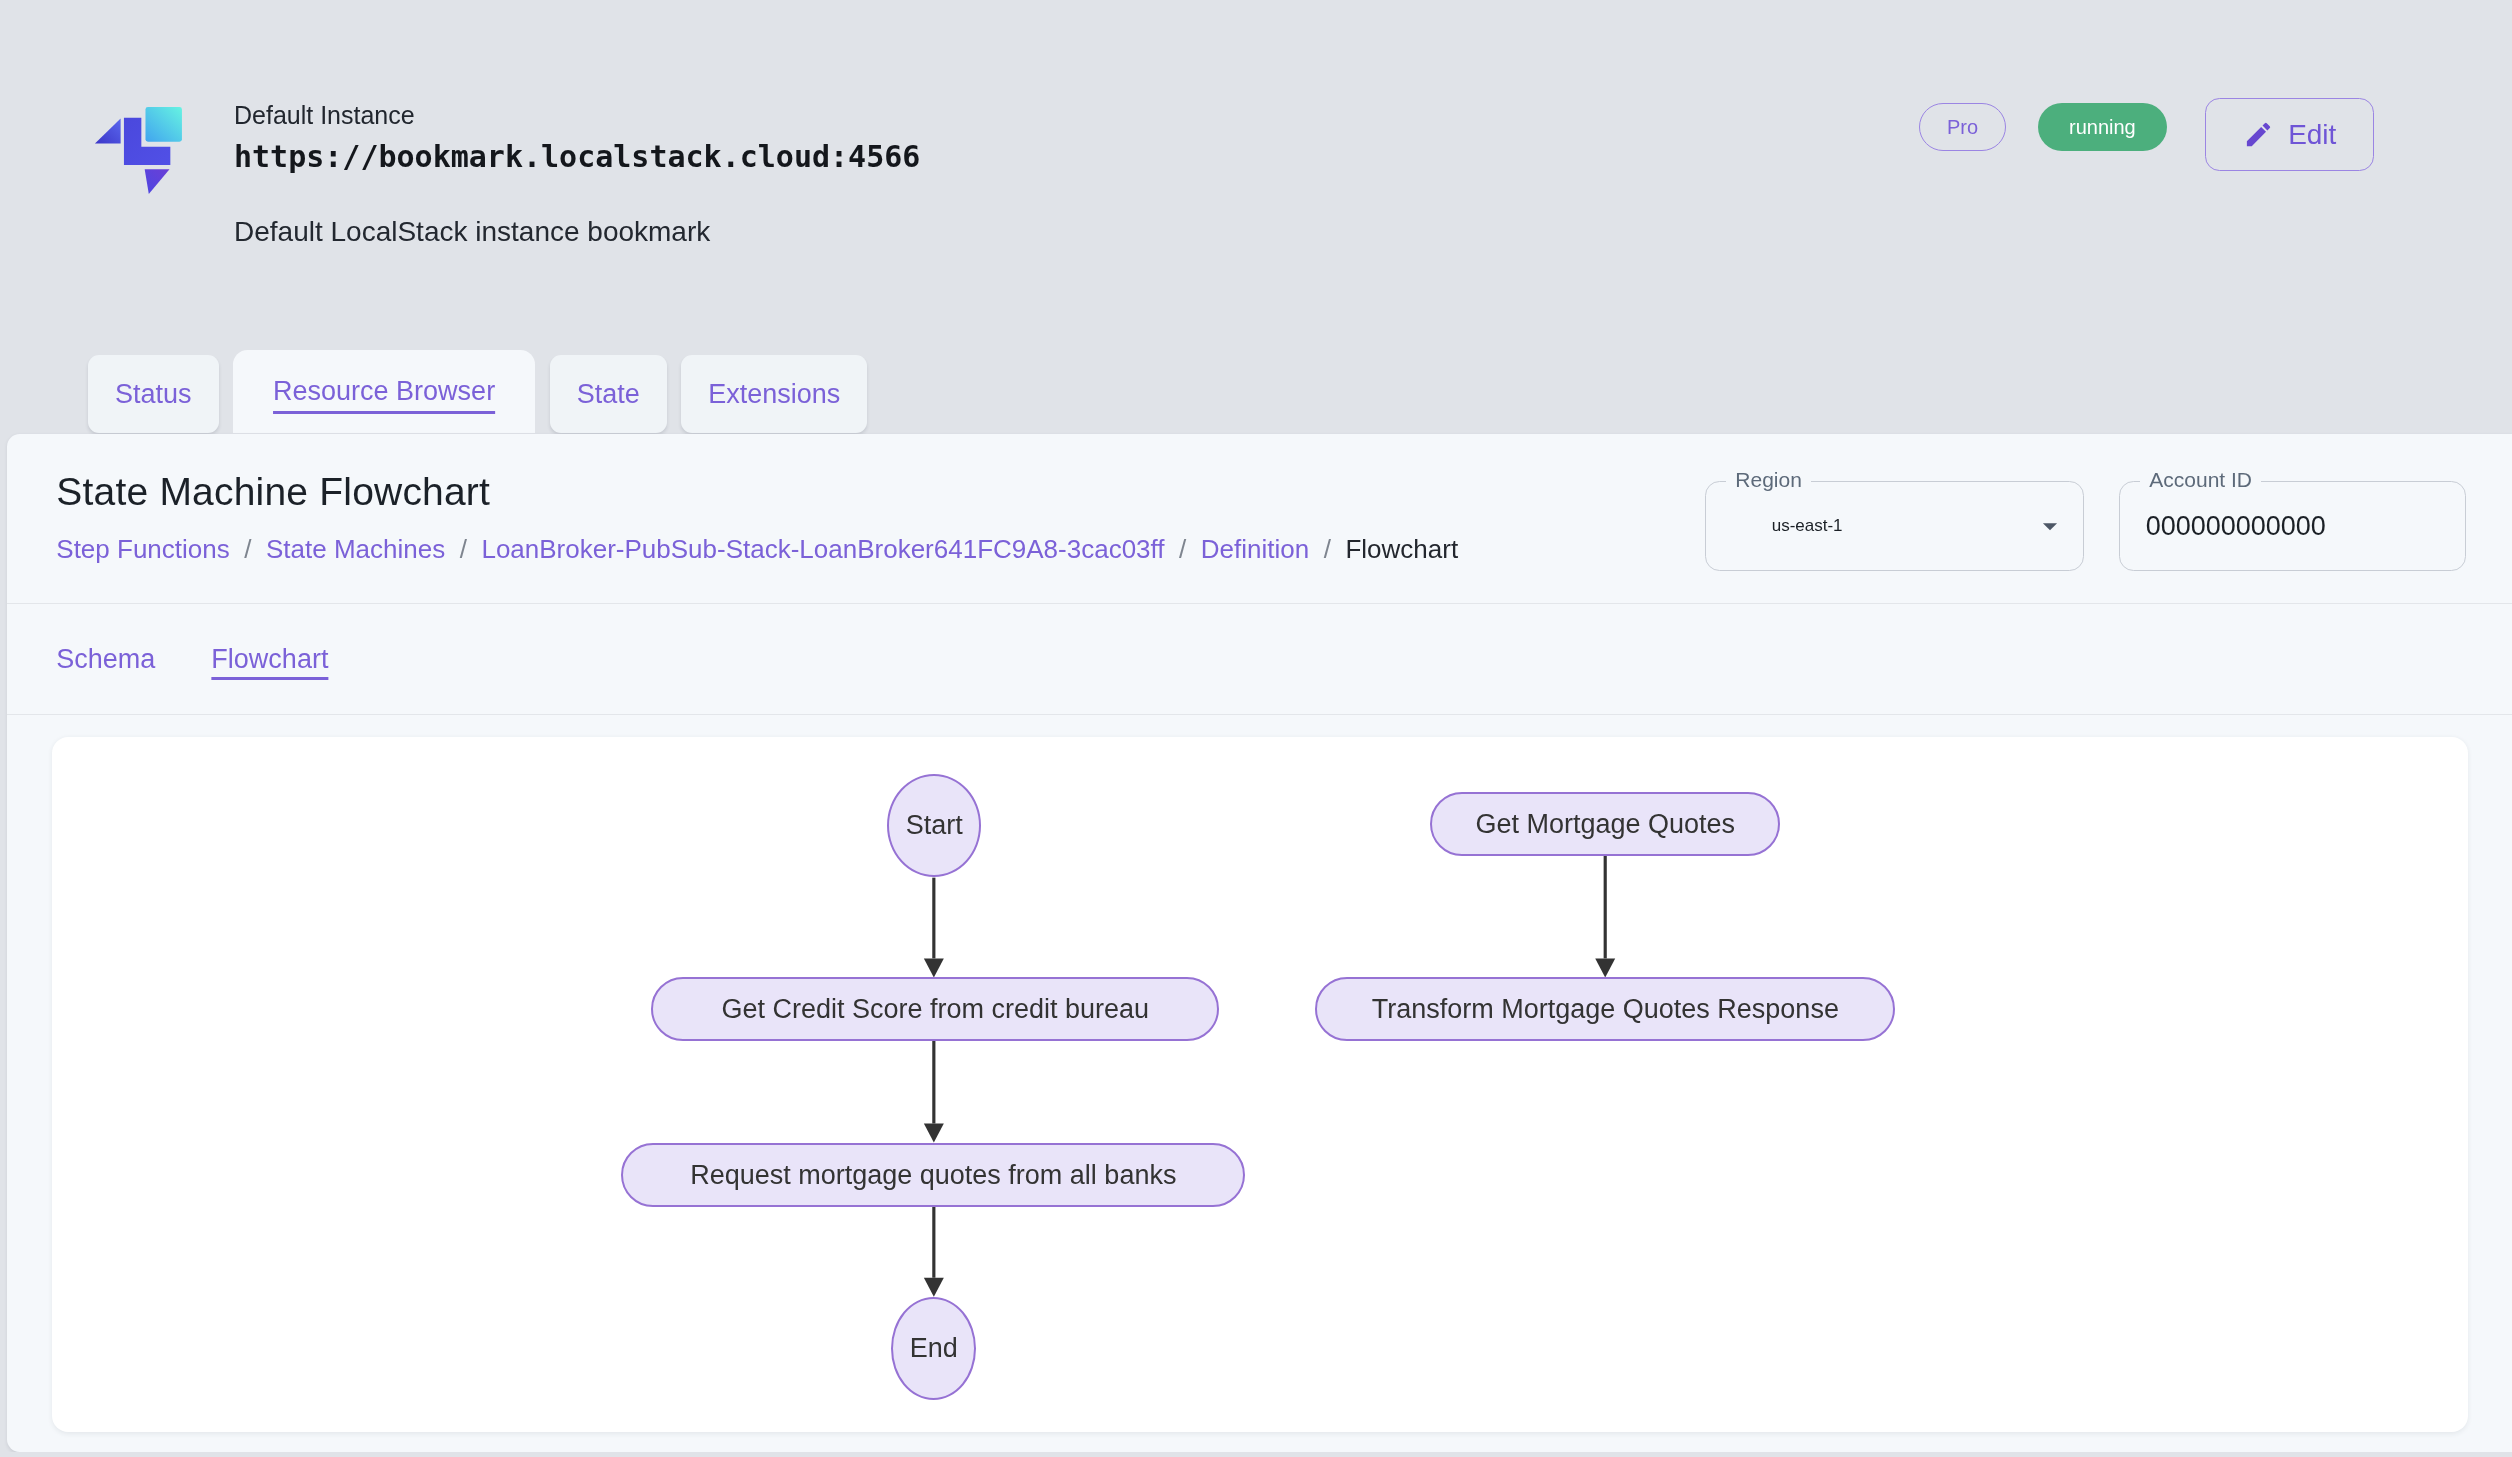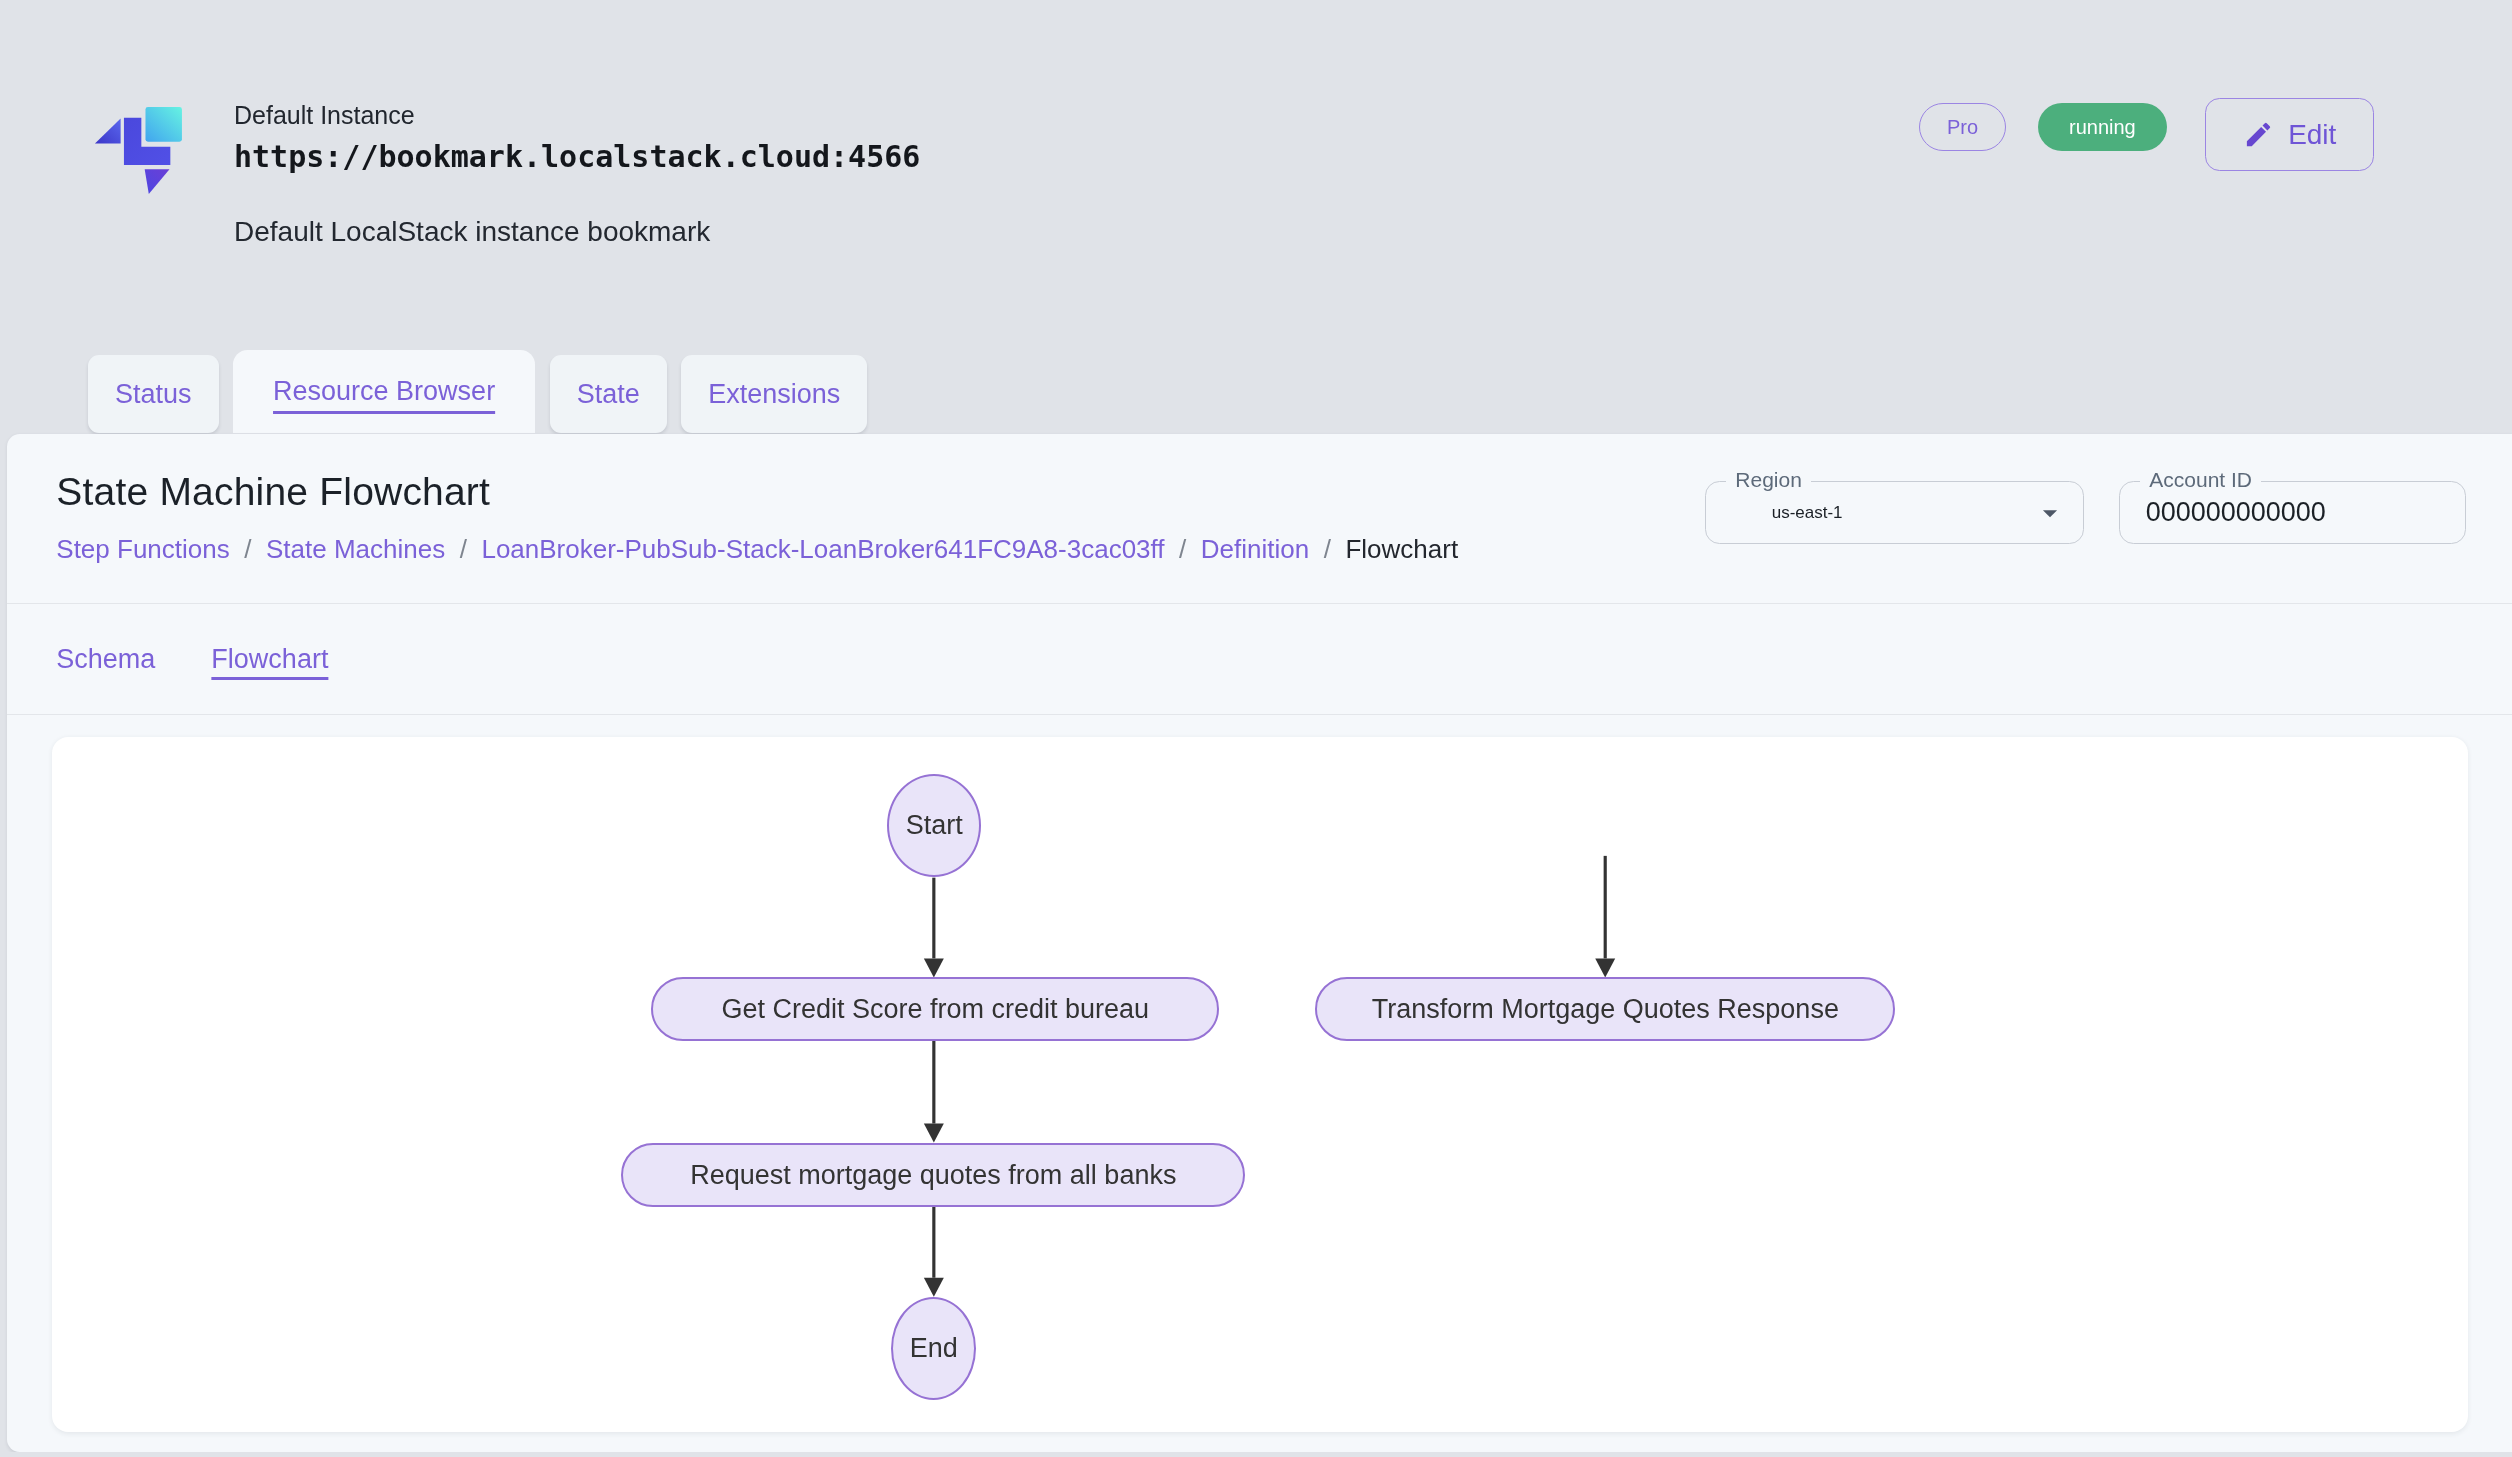--- a/index.html
+++ b/index.html
@@ -49,21 +49,21 @@
   .divider-2 { top: 280px; }
 
   .page-head { position: absolute; left: 49px; top: 36px; }
   .page-title { font-size: 39px; font-weight: 400; color: #1b2128; letter-spacing: 0.2px; }
   .breadcrumb { display: flex; align-items: center; gap: 14.5px; margin-top: 20px; font-size: 26px; }
   .crumb-link { color: #7b61d8; cursor: pointer; text-decoration: none; }
   .crumb-current { color: #23272e; }
   .crumb-sep { color: #7e858f; }
 
   
-  .field { position: absolute; height: 63px; border: 1.8px solid #c8cdd5; border-radius: 14.5px; }
+  .field { position: absolute; height: 90px; border: 1.8px solid #c8cdd5; border-radius: 14.5px; }
   .field-region { left: 1698px; top: 47px; width: 379px; cursor: pointer; }
   .field-account { left: 2112px; top: 47px; width: 347px; padding-left: 37px; }
   .field-label { position: absolute; top: -13.6px; left: 20px; padding: 0 9px;
                  background: #f5f8fb; font-size: 21px; color: #5d6a7a; }
   .field-value { position: absolute; left: 25.4px; top: 0; height: 100%;
                  display: flex; align-items: center; font-size: 17px; color: #1b2026; margin-left: 40px; }
   .field-arrow { position: absolute; right: 16.3px; top: 50%; transform: translateY(-50%);
                  width: 34px; height: 34px; fill: #4d5766; }
   .field input { position: absolute; inset: 0; width: 100%; height: 100%; border: none; outline: none;
                  background: transparent; padding: 0 25.4px; font-size: 27px; color: #1b2026;
@@ -194,20 +194,21 @@
         </g>
         <g fill="#333333" stroke="none">
           <polygon points="961,244 983,244 972,265"></polygon>
           <polygon points="1701,244 1723,244 1712,265"></polygon>
           <polygon points="961,426 983,426 972,447"></polygon>
           <polygon points="961,596 983,596 972,617"></polygon>
         </g>
       </svg>
 
       <div class="node circle n-start">Start</div>
+      <div class="node stadium n-gmq">Get Mortgage Quotes</div>
       <div class="node stadium n-credit">Get Credit Score from credit bureau</div>
       <div class="node stadium n-transform">Transform Mortgage Quotes Response</div>
       <div class="node stadium n-request">Request mortgage quotes from all banks</div>
       <div class="node circle n-end">End</div>
     </div>
   </div>
 
   <div class="bottom-strip"></div>
 </div>
 

